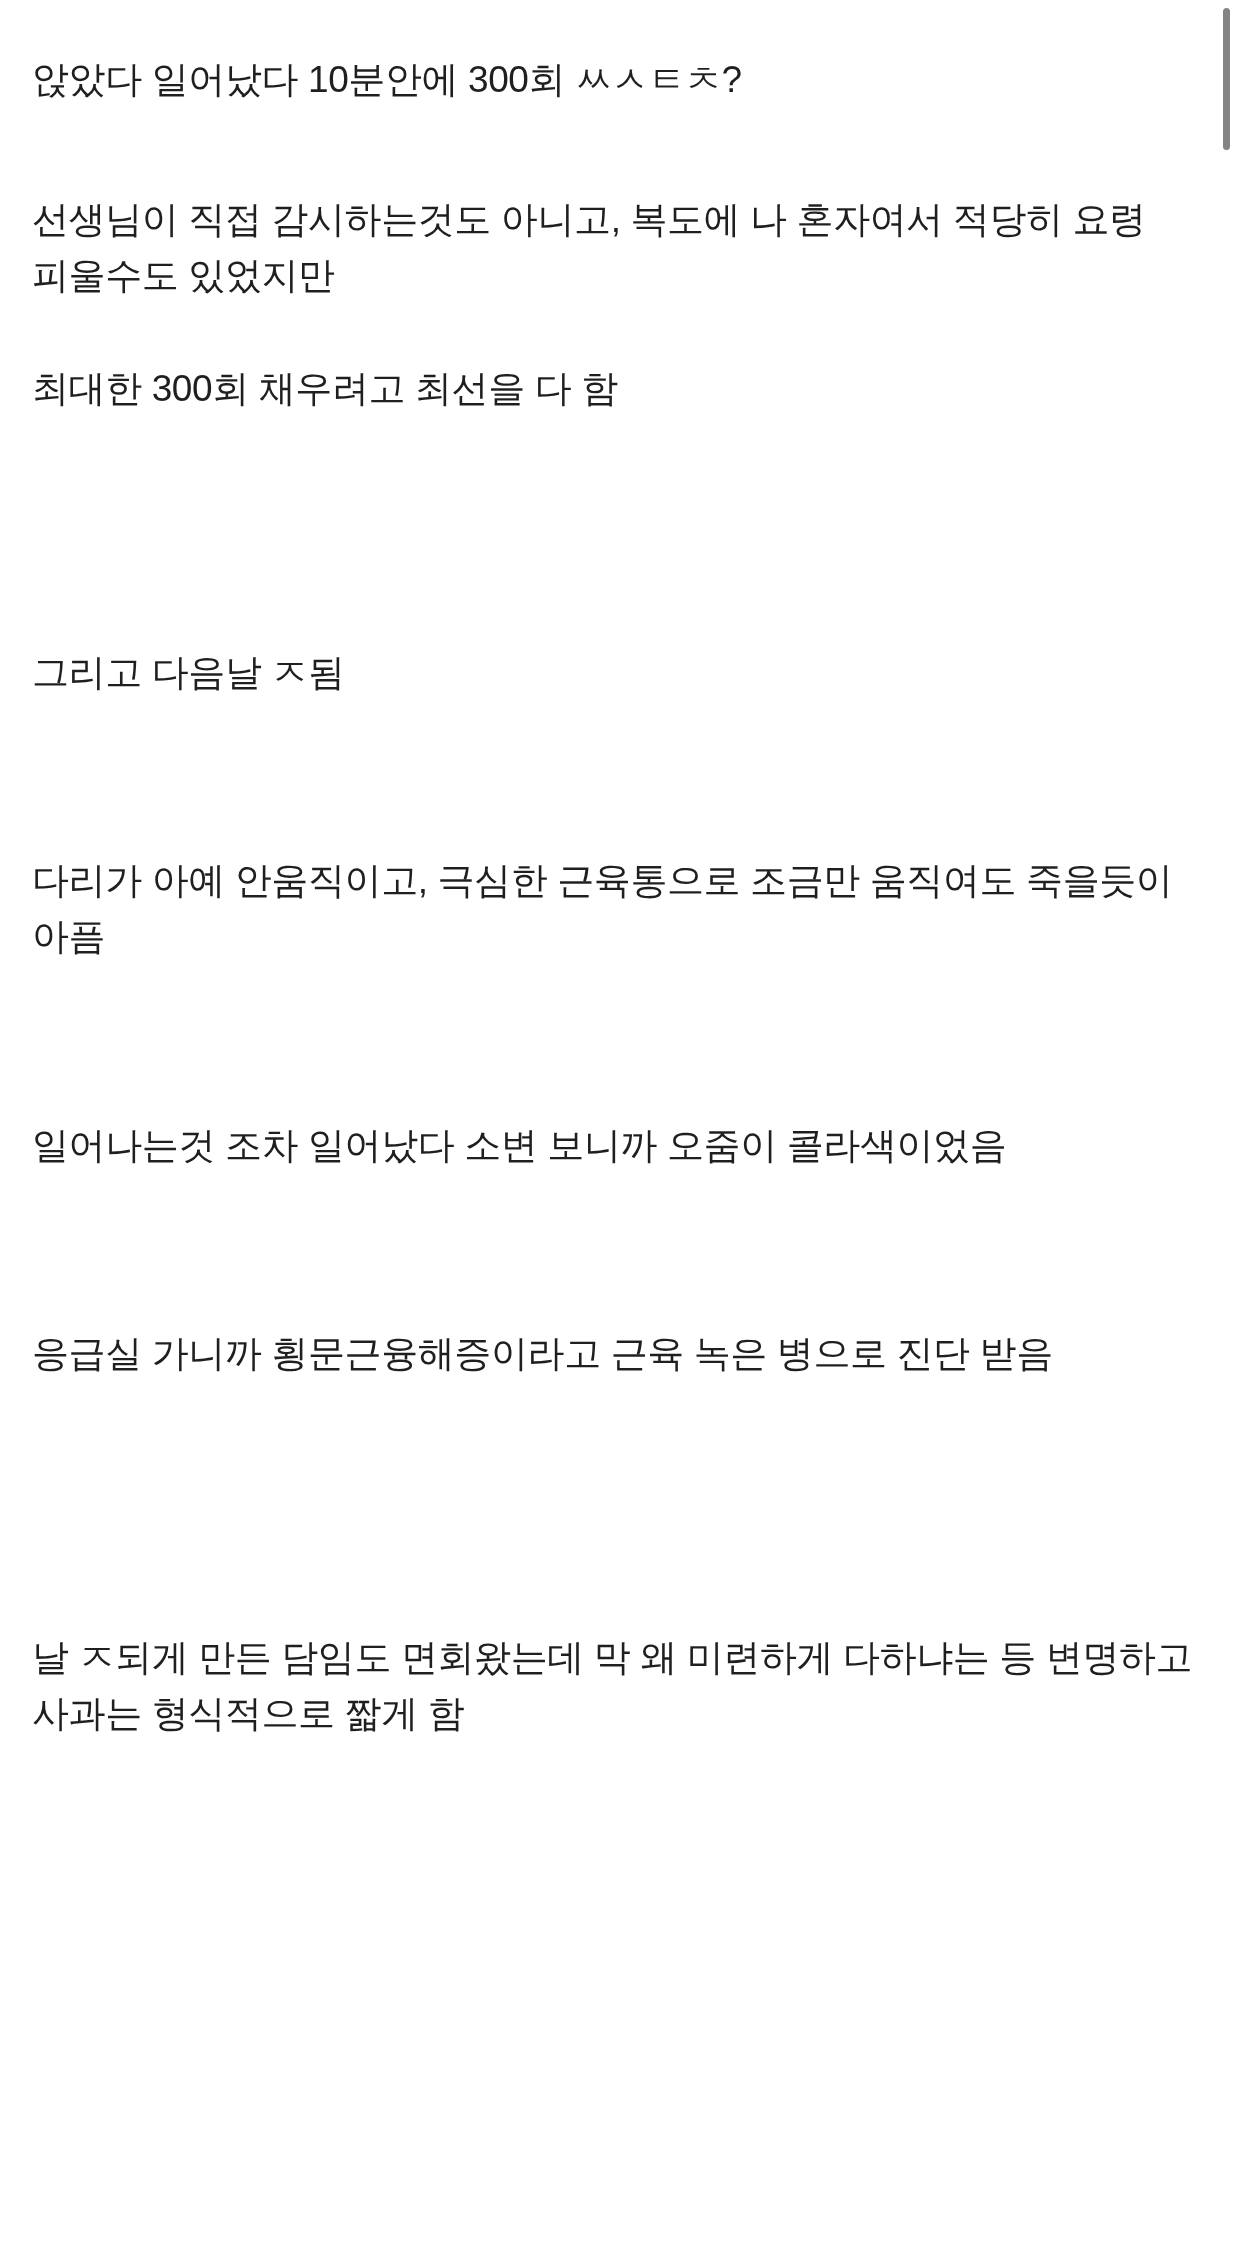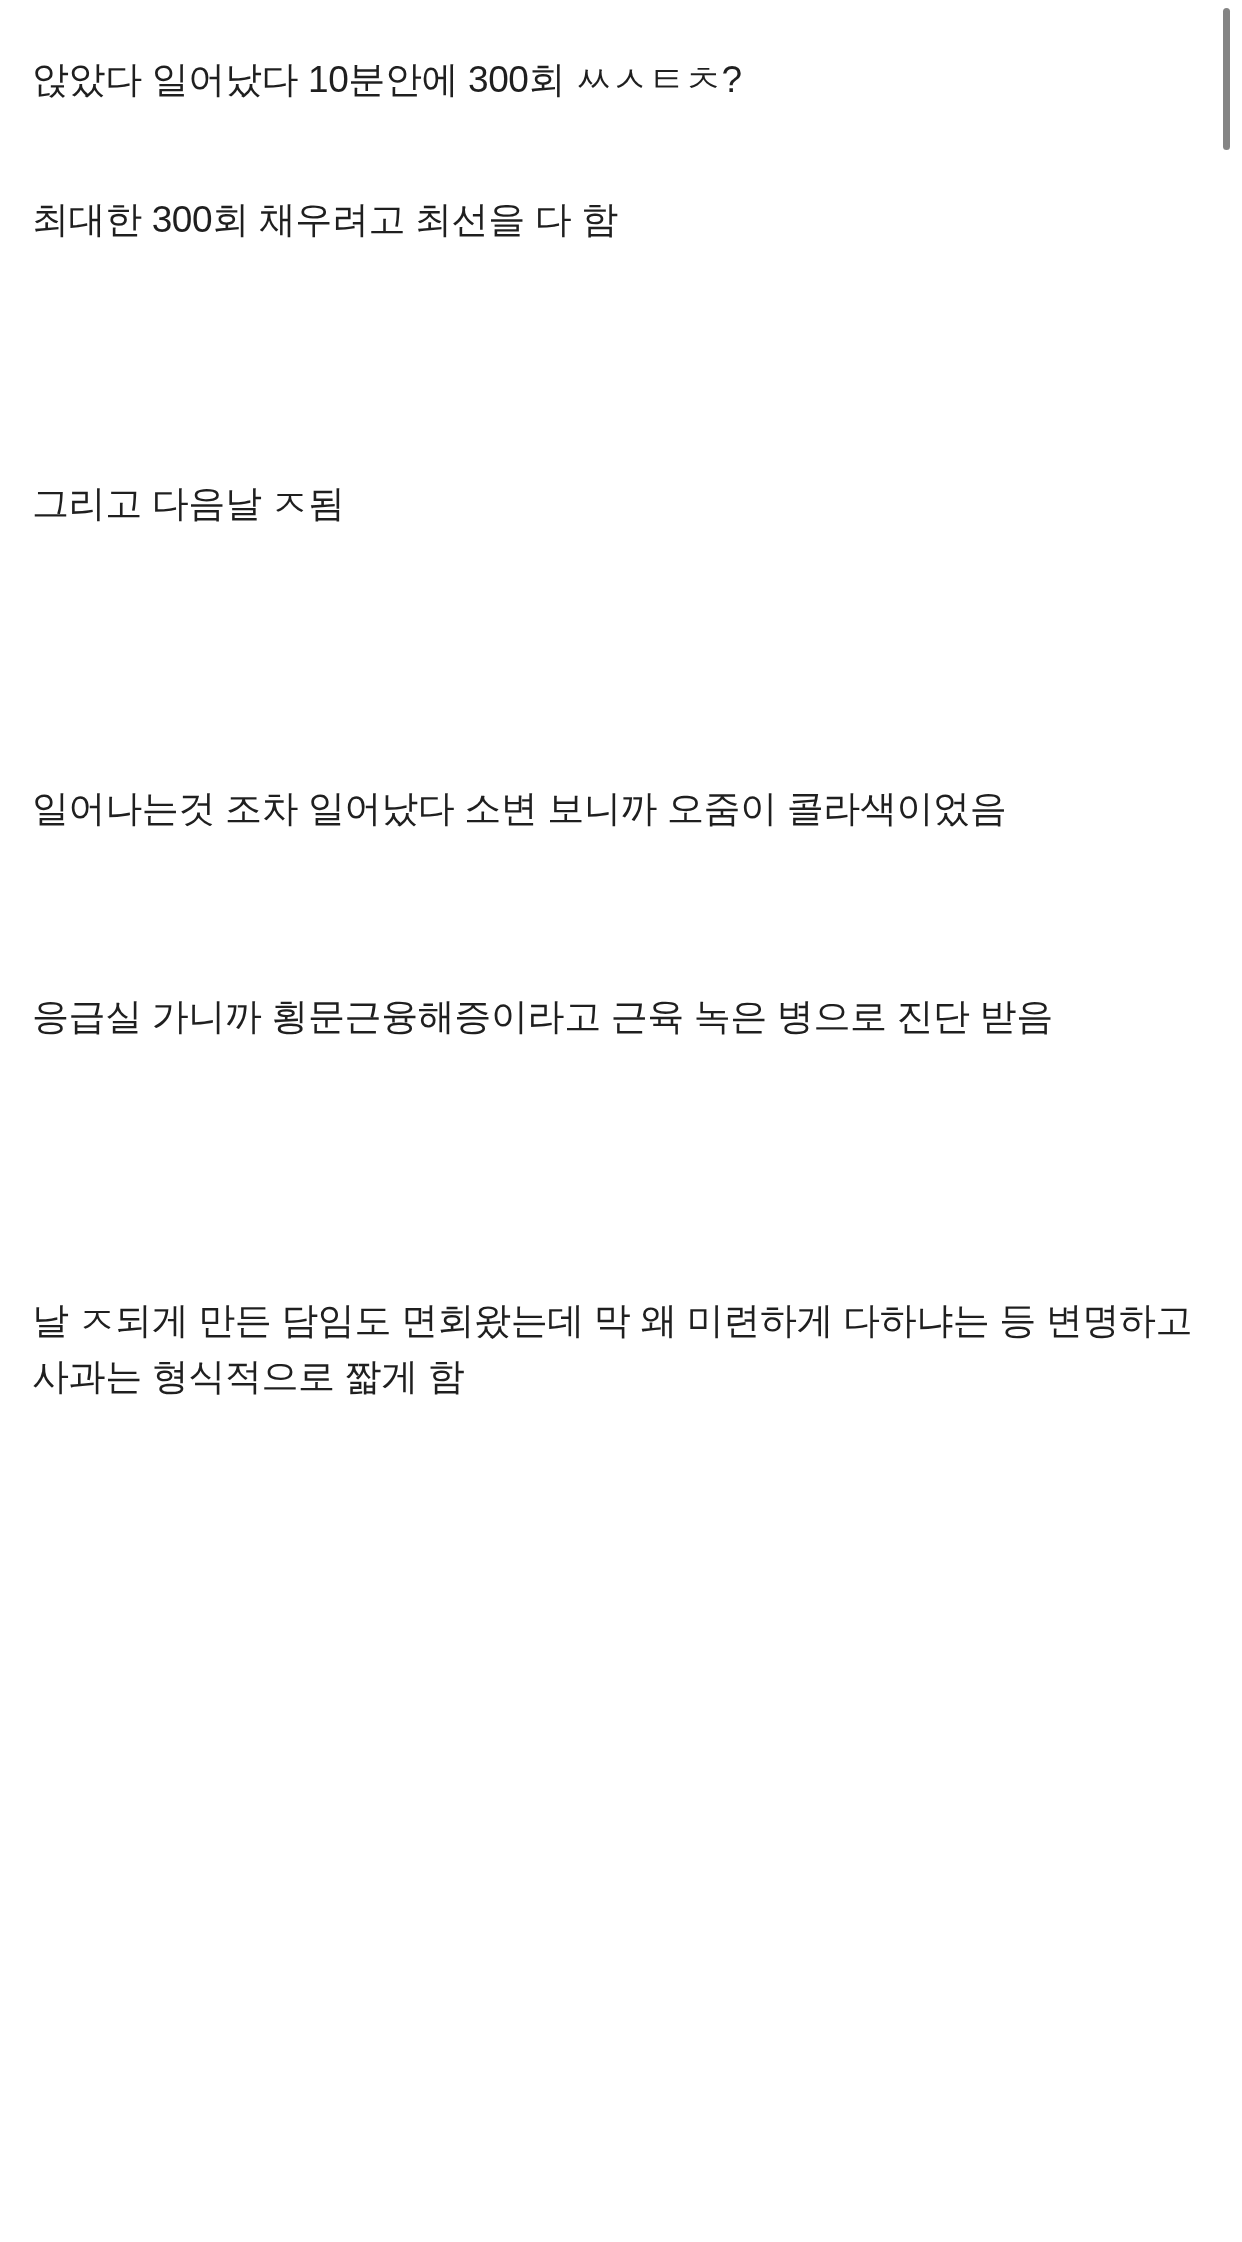--- a/index.html
+++ b/index.html
@@ -74,29 +74,31 @@
 <div class="page">
 
   <div class="scrollbar-track">
     <div class="scrollbar-thumb"></div>
   </div>
 
   <div class="post-body">
 
     <p class="para first">앉았다 일어났다 10분안에 300회 ㅆㅅㅌㅊ?</p>
 
+    <p class="para">선생님이 직접 감시하는것도 아니고, 복도에 나 혼자여서 적당히 요령 피울수도 있었지만</p>
 
     <p class="para">최대한 300회 채우려고 최선을 다 함</p>
 
     <div class="gap-large"></div>
 
     <p class="para">그리고 다음날 ㅈ됨</p>
 
     <div class="gap-medium"></div>
 
+    <p class="para">다리가 아예 안움직이고, 극심한 근육통으로 조금만 움직여도 죽을듯이 아픔</p>
 
     <div class="gap-medium"></div>
 
     <p class="para">일어나는것 조차 일어났다 소변 보니까 오줌이 콜라색이었음</p>
 
     <div class="gap-medium"></div>
 
     <p class="para">응급실 가니까 횡문근융해증이라고 근육 녹은 병으로 진단 받음</p>
 
     <div class="gap-medium"></div>

